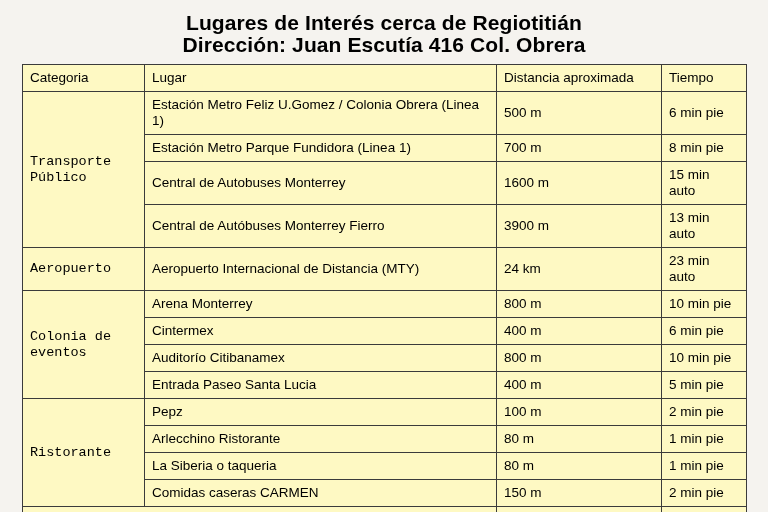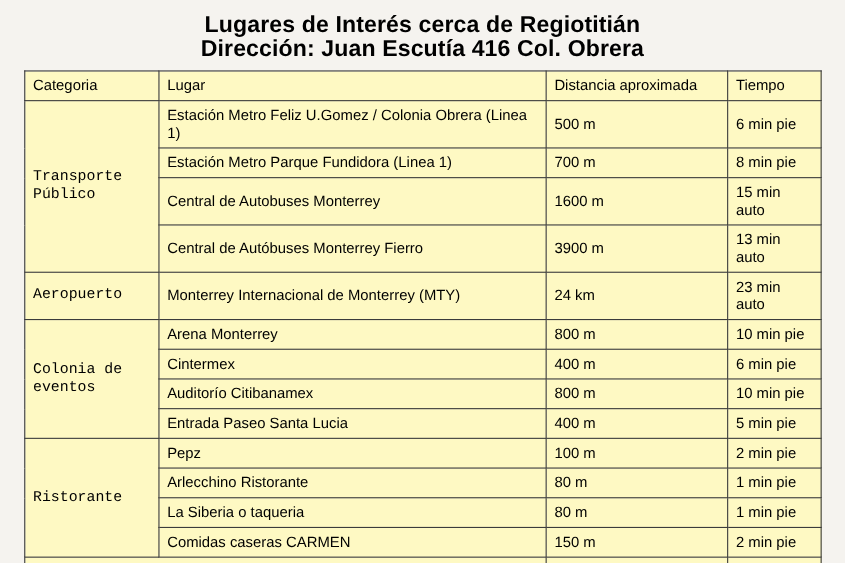--- a/index.html
+++ b/index.html
@@ -109,21 +109,21 @@
         <td>15 min auto</td>
       </tr>
       <tr>
         <td>Central de Autóbuses Monterrey Fierro</td>
         <td>3900 m</td>
         <td>13 min auto</td>
       </tr>
 
       <tr>
         <td class="cat-cell">Aeropuerto</td>
-        <td>Monterrey Internacional de Monterrey (MTY)</td>
+        <td>Aeropuerto Internacional de Distancia (MTY)</td>
         <td>24 km</td>
         <td>23 min auto</td>
       </tr>
 
       <tr>
         <td class="cat-cell" rowspan="4">Colonia de eventos</td>
         <td>Arena Monterrey</td>
         <td>800 m</td>
         <td>10 min pie</td>
       </tr>

